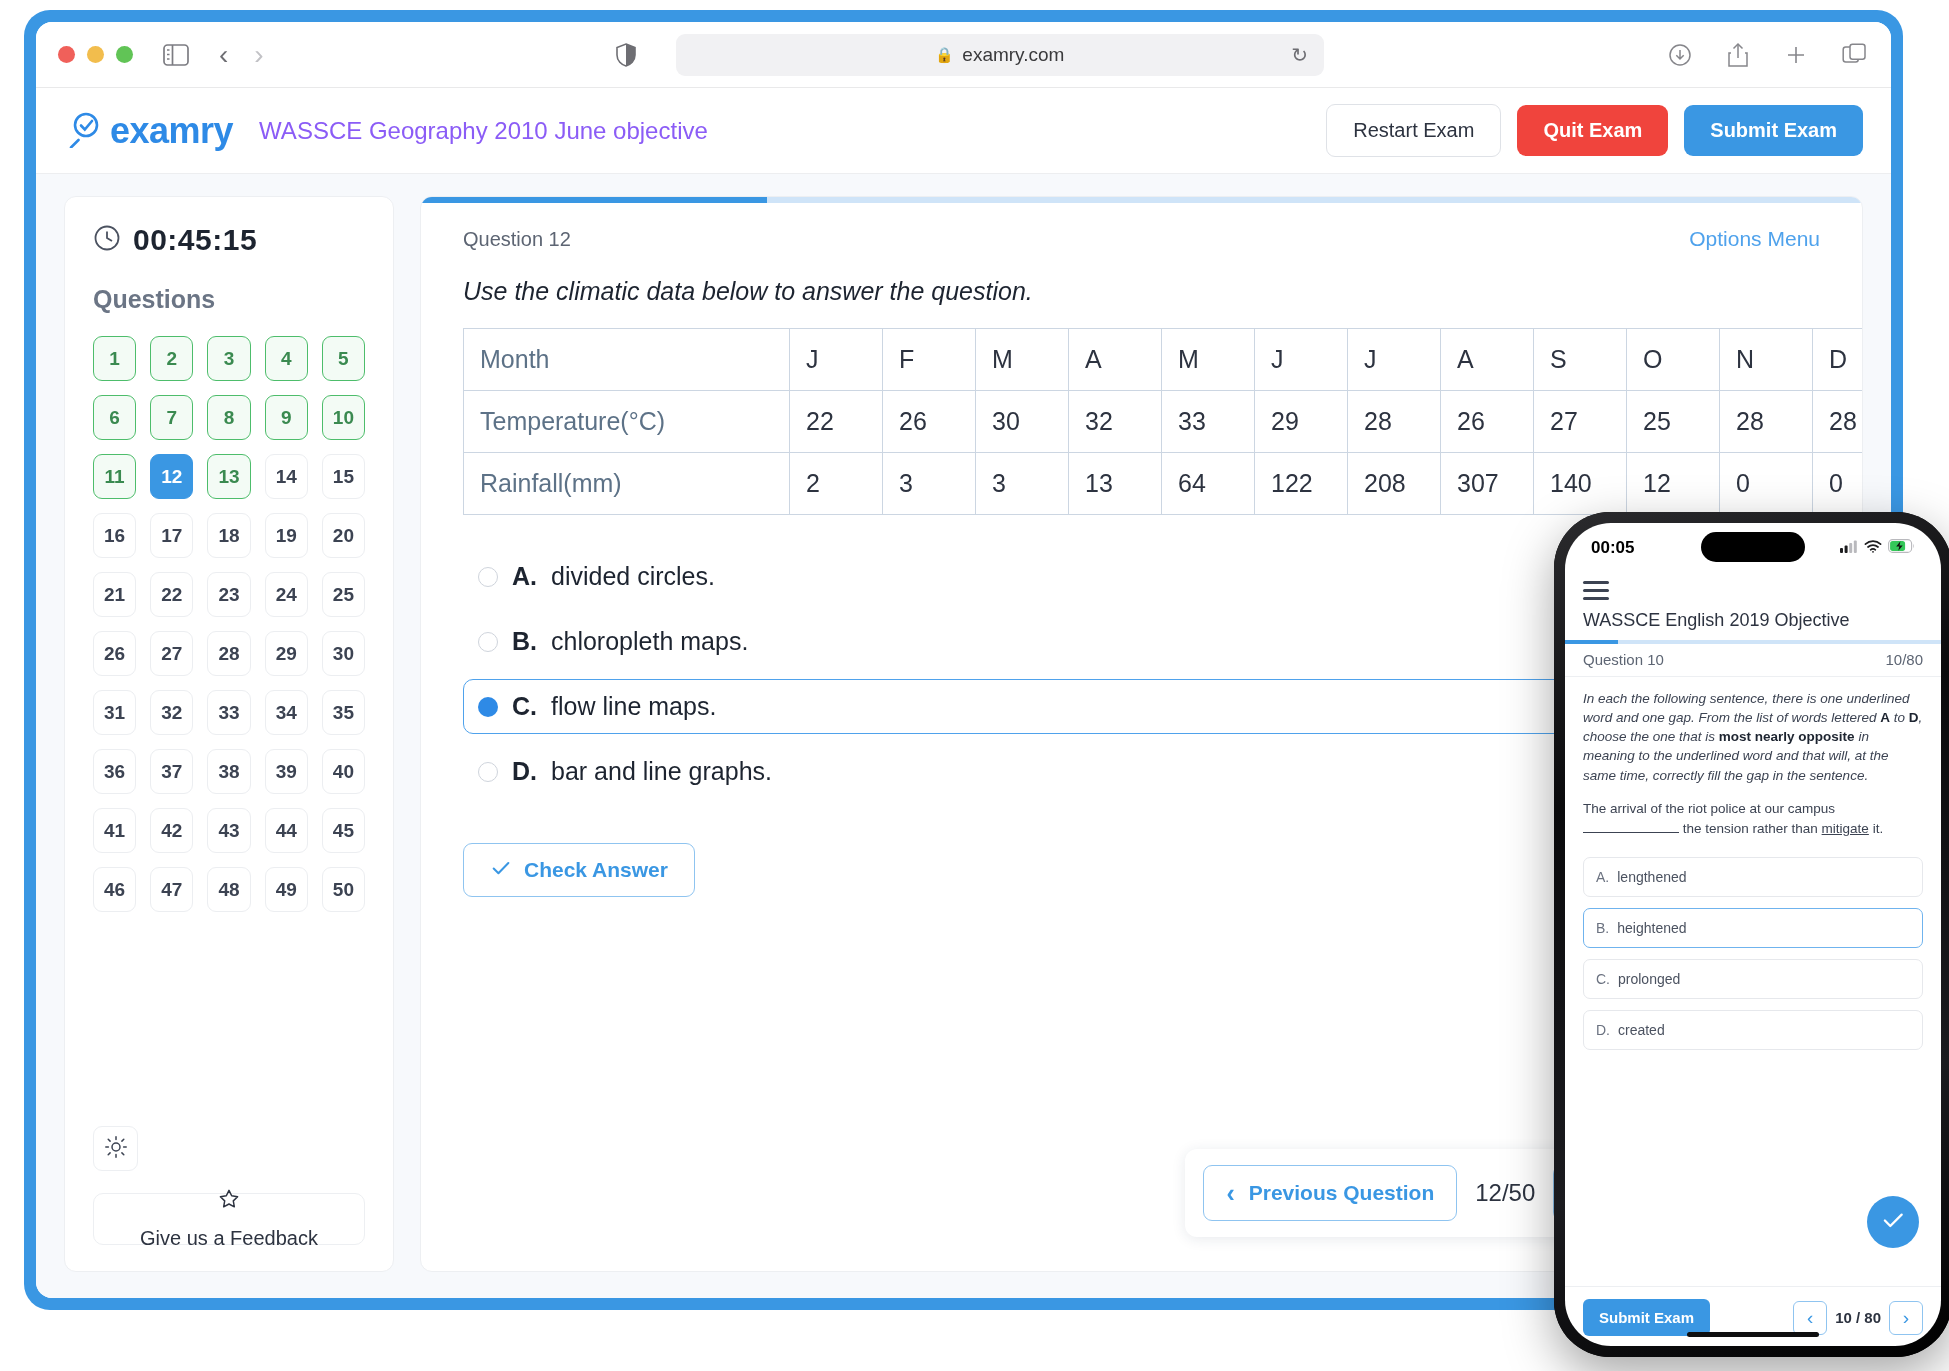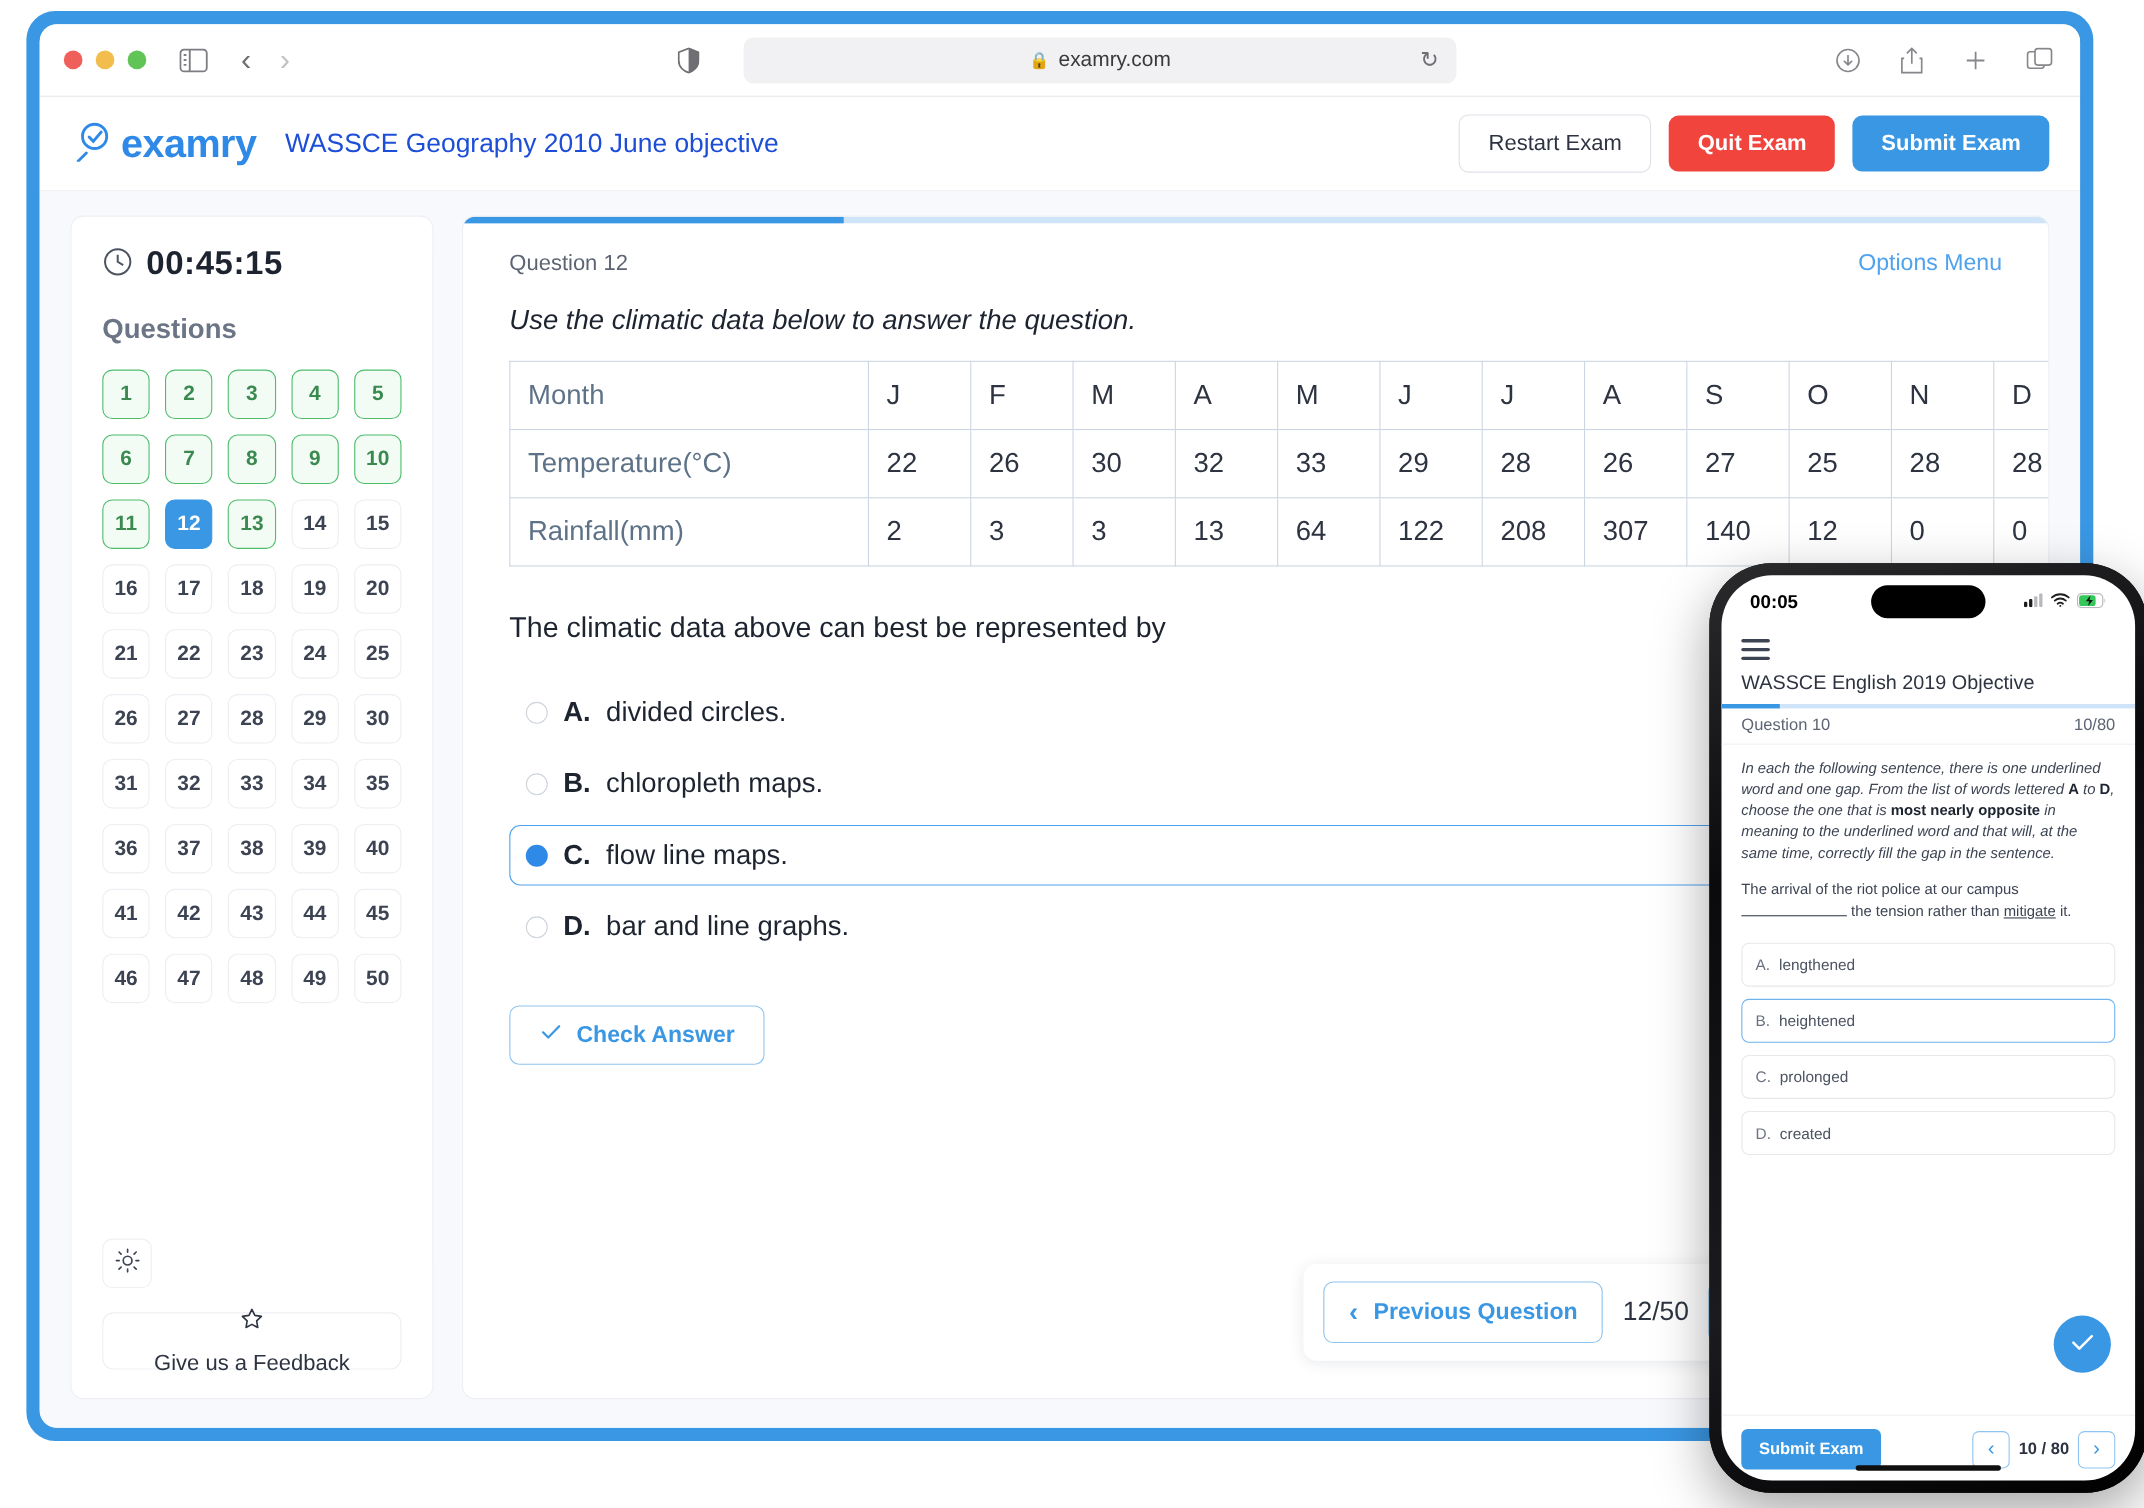--- a/index.html
+++ b/index.html
@@ -74,21 +74,21 @@
   
   .app-header {
     height: 86px; flex: 0 0 86px;
     display:flex; align-items:center;
     padding: 0 28px;
     background:#fff;
     border-bottom: 1px solid #edeef0;
   }
   .logo { display:flex; align-items:center; gap: 8px; }
   .logo-text { font-size: 36px; font-weight: 700; color:#2e8ae6; letter-spacing:-0.5px; }
-  .exam-title { margin-left: 26px; font-size: 24px; color:#1d4ed8; }
+  .exam-title { margin-left: 26px; font-size: 24px; color:#8b5cf6; }
   .header-actions { margin-left:auto; display:flex; align-items:center; gap: 16px; }
   .btn {
     border-radius: 9px;
     font-size: 20px;
     font-weight: 600;
     padding: 14px 26px;
     cursor: pointer;
     border: none;
     white-space: nowrap;
     font-family: "Liberation Sans", sans-serif;
@@ -581,21 +581,20 @@
                     <td class="val">208</td>
                     <td class="val">307</td>
                     <td class="val">140</td>
                     <td class="val">12</td>
                     <td class="val">0</td>
                     <td class="val">0</td>
                   </tr>
                 </tbody>
           </table>
 
-          <div class="q-text">The climatic data above can best be represented by</div>
 
           <div class="answers" id="answers">
                 <div class="answer">
                   <span class="radio"></span>
                   <span class="ans-letter">A.</span>
                   <span class="ans-text">divided circles.</span>
                 </div>
                 <div class="answer">
                   <span class="radio"></span>
                   <span class="ans-letter">B.</span>

